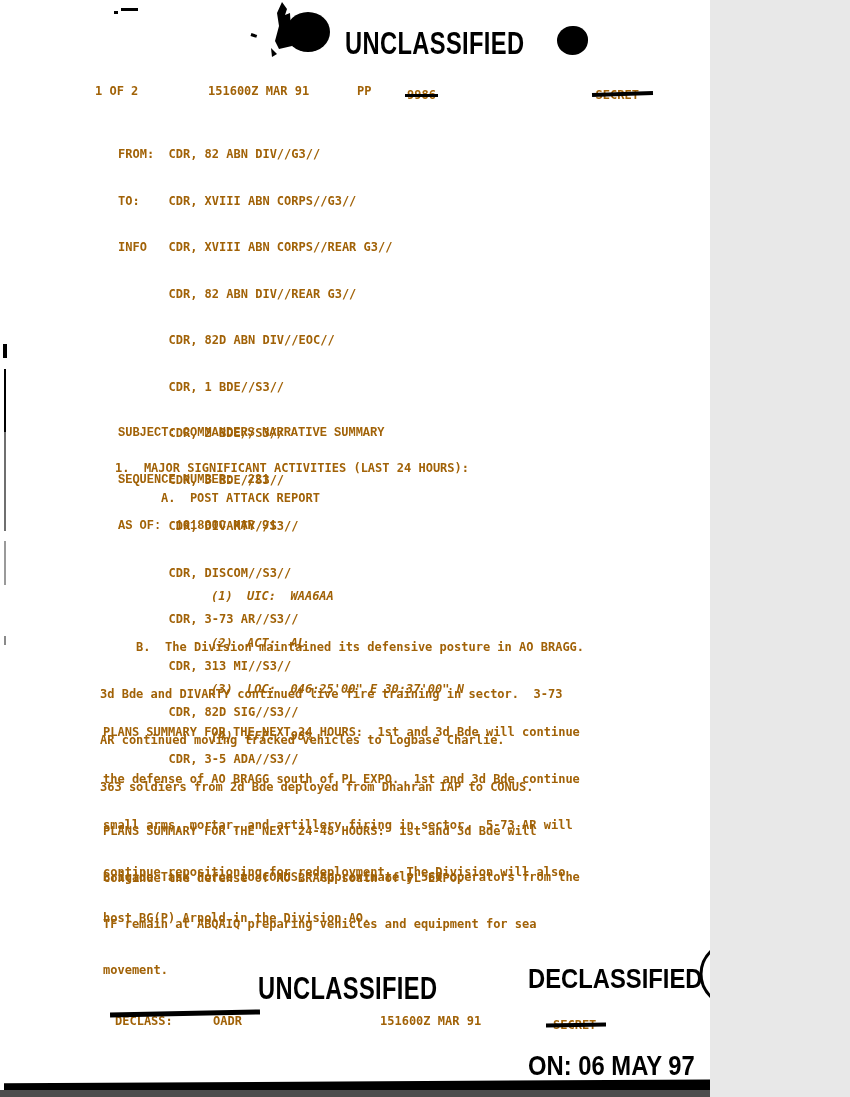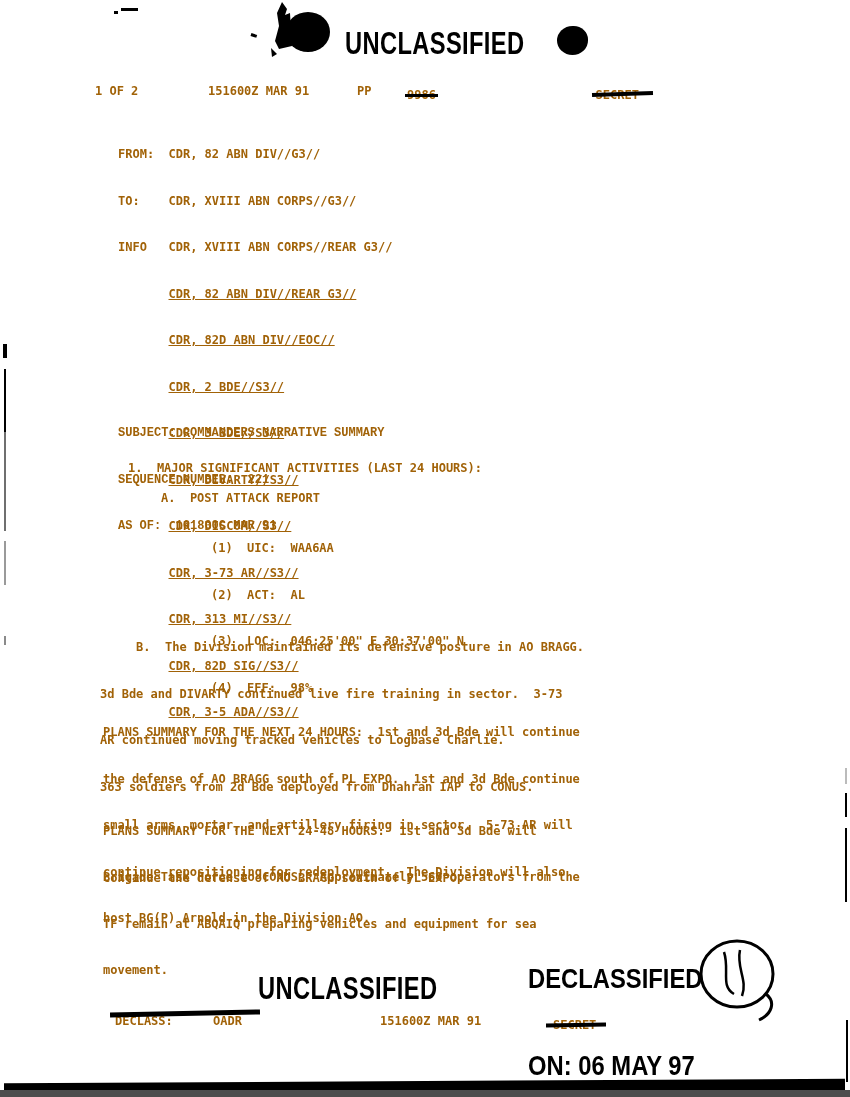--- a/index.html
+++ b/index.html
@@ -1,22 +1,22 @@
 <!DOCTYPE html>
 <html><head>
 <meta charset="utf-8">
 <style>
   html,body{margin:0;padding:0;background:#e8e8e8;}
-  .page{position:relative;width:850px;height:1097px;background:#ffffff;overflow:hidden;
+  .page{position:relative;width:710px;height:1097px;background:#ffffff;overflow:hidden;
         font-family:"DejaVu Sans Mono",monospace;color:#000;}
   
   .tw{position:absolute;font-family:"DejaVu Sans Mono",monospace;font-weight:700;
       font-size:12px;line-height:15.5px;white-space:pre;color:#a16207;}
   .addr-label{display:inline-block;width:50.5px;}
-  .addr-cont{padding-left:50.5px;text-decoration:underline;}
+  .addr-cont{padding-left:50.5px;}
   
   .stampfont{position:absolute;font-family:"Liberation Sans","DejaVu Sans",sans-serif;
       font-weight:700;color:#000;transform-origin:left top;white-space:pre;}
   .big-unclass{font-size:32px;line-height:32px;transform:scaleX(0.74);letter-spacing:0.5px;}
   .decl-stamp{font-size:28px;line-height:29px;transform:scaleX(0.85);}
   
   .strike-num{position:relative;}
   .strike-num::after{content:"";position:absolute;left:-2px;right:-2px;top:46%;height:3px;
       background:#000;}
   .strike-secret{position:relative;}
@@ -54,41 +54,42 @@
     <span class="tw strike-num" style="left:407px;top:0;">9986</span>
     <span class="tw strike-secret" style="left:557px;top:0;">SECRET</span>
   </div>
 
   <div class="tw" style="left:118px;top:116px;">
     <div><span class="addr-label">FROM:</span><span>CDR, 82 ABN DIV//G3//</span></div>
     <div><span class="addr-label">TO:</span><span>CDR, XVIII ABN CORPS//G3//</span></div>
     <div><span class="addr-label">INFO</span><span>CDR, XVIII ABN CORPS//REAR G3//</span></div>
     <div class="addr-cont">CDR, 82 ABN DIV//REAR G3//</div>
     <div class="addr-cont">CDR, 82D ABN DIV//EOC//</div>
+    <div class="addr-cont">CDR, 1 BDE//S3//</div>
     <div class="addr-cont">CDR, 2 BDE//S3//</div>
     <div class="addr-cont">CDR, 3 BDE//S3//</div>
     <div class="addr-cont">CDR, DIVARTY//S3//</div>
     <div class="addr-cont">CDR, DISCOM//S3//</div>
     <div class="addr-cont">CDR, 3-73 AR//S3//</div>
     <div class="addr-cont">CDR, 313 MI//S3//</div>
     <div class="addr-cont">CDR, 82D SIG//S3//</div>
     <div class="addr-cont">CDR, 3-5 ADA//S3//</div>
   </div>
 
   <div class="tw" style="left:118px;top:395px;font-family:Liberation Mono, monospace;">
     <div>SUBJECT: COMMANDERS NARRATIVE SUMMARY</div>
     <div>SEQUENCE NUMBER:  221</div>
     <div>AS OF:  161800C MAR 91</div>
   </div>
 
-  <div class="tw" style="left:128px;top:461px;">1.  MAJOR SIGNIFICANT ACTIVITIES (LAST 24 HOURS):</div>
+  <div class="tw" style="left:115px;top:461px;">1.  MAJOR SIGNIFICANT ACTIVITIES (LAST 24 HOURS):</div>
 
   <div class="tw" style="left:161px;top:491px;">A.  POST ATTACK REPORT</div>
 
-  <div class="tw" style="left:211px;top:510px;">
+  <div class="tw" style="left:211px;top:558px;font-style:italic;">
     <div>(1)  UIC:  WAA6AA</div>
     <div>(2)  ACT:  AL</div>
     <div>(3)  LOC:  046:25'00" E 30:37'00" N</div>
     <div>(4)  EFF:  98%</div>
   </div>
 
   <div class="tw" style="left:100px;top:609px;">
     <div>     B.  The Division maintained its defensive posture in AO BRAGG.</div>
     <div>3d Bde and DIVARTY continued live fire training in sector.  3-73</div>
     <div>AR continued moving tracked vehicles to Logbase Charlie.</div>

